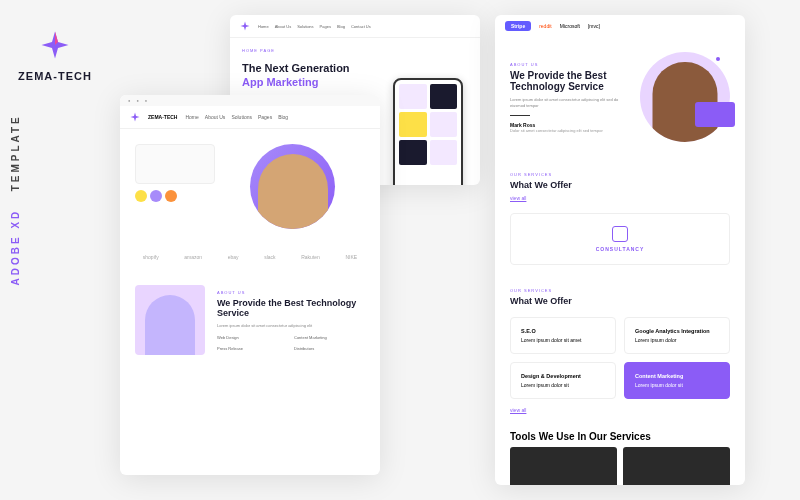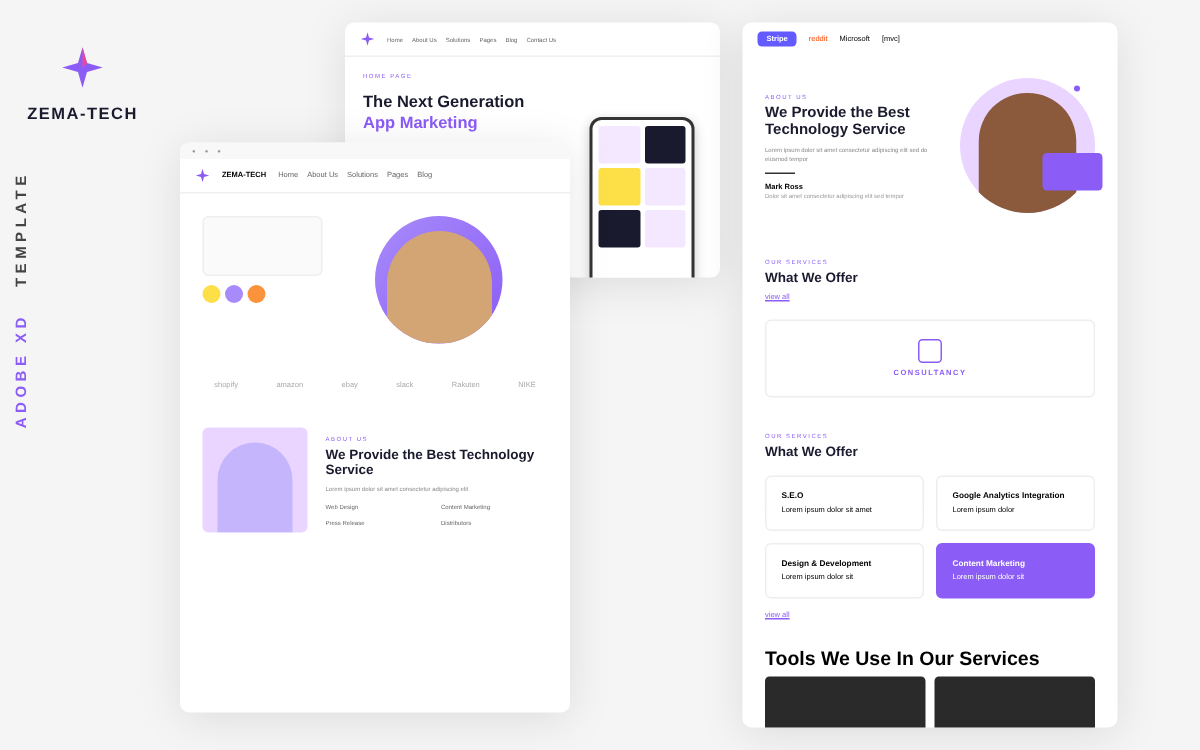--- a/index.html
+++ b/index.html
@@ -49,21 +49,21 @@
 .laptop{position:absolute;right:-5px;bottom:15px;width:40px;height:25px;background:#8b5cf6;border-radius:3px}
 .author{font-size:5px;font-weight:700;margin-top:6px}
 .author-sub{font-size:4px;color:#999}
 .offer-grid{display:grid;grid-template-columns:1fr 1fr;gap:8px;padding:0 15px}
 .offer-card{padding:10px;border:1px solid #eee;border-radius:4px;font-size:5px}
 .offer-card.active{background:#8b5cf6;color:#fff;border-color:#8b5cf6}
 .offer-title{font-weight:700;margin-bottom:3px;font-size:5.5px}
 .consult-card{padding:12px;text-align:center;font-size:5px;color:#8b5cf6;font-weight:600;letter-spacing:1px;margin:8px 15px;border:1px solid #eee;border-radius:4px}
 .consult-icon{width:16px;height:16px;margin:0 auto 4px;border:1px solid #8b5cf6;border-radius:3px}
 .view-all{font-size:5px;color:#8b5cf6;padding:8px 15px;text-decoration:underline}
-.tools-h{font-size:13px;font-weight:800;padding:10px 15px 5px}
+.tools-h{font-size:10px;font-weight:800;padding:10px 15px 5px}
 .dark-imgs{display:flex;gap:6px;padding:0 15px}
 .dark-box{flex:1;height:40px;background:#2a2a2a;border-radius:3px}
 .mini-nav{font-size:4px}
 .deco-dots{position:absolute;width:4px;height:4px;background:#8b5cf6;border-radius:50%}
 .m2 .hero{padding:10px 12px}
 .m2 .h1{font-size:11px}
 </style>
 </head>
 <body>
 

